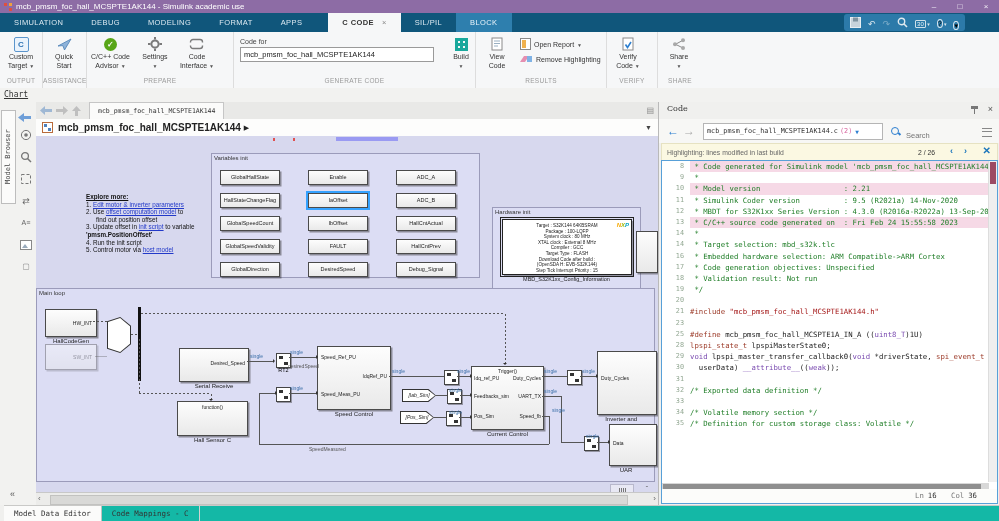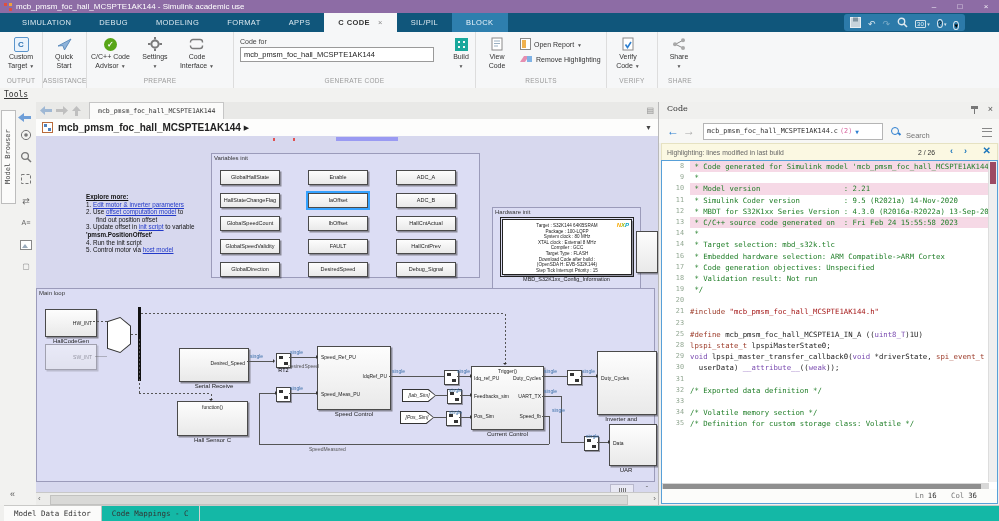--- a/index.html
+++ b/index.html
@@ -5,23 +5,23 @@
   html,body{margin:0;padding:0;background:#444;}
   #app{position:relative;width:999px;height:521px;background:#f0f0ee;font-family:"Liberation Sans",sans-serif;overflow:hidden;-webkit-font-smoothing:antialiased;}
   
   .titlebar{position:absolute;left:0;top:0;width:999px;height:13px;background:#8d6ca5;color:#fff;font-size:8px;line-height:13px;}
   .titlebar .appico{position:absolute;left:4px;top:3px;width:8px;height:8px;}
   .titlebar .ttext{position:absolute;left:16px;top:0;}
   .winctl{position:absolute;top:0;right:0;height:13px;display:flex;}
   .winctl span{width:26px;text-align:center;font-size:8px;line-height:13px;color:#f3eef7;}
   
   .tabstrip{position:absolute;left:0;top:13px;width:999px;height:19px;background:#10567b;}
-  .rtabs{display:flex;height:20px;padding-left:8px;}
+  .rtabs{display:flex;height:20px;}
   .rtab{color:#dce9f1;font-size:7.5px;line-height:19px;padding:0 14px;letter-spacing:.4px;}
-  .rtab.active{background:#f6f7f8;color:#333;font-weight:bold;}
+  .rtab.active{background:#f6f7f8;color:#333;font-weight:bold;margin-left:12px;}
   .rtab.ctx{background:#2e7fae;color:#eaf4fb;}
   .rtab .tabx{margin-left:8px;color:#888;font-weight:normal;}
   .qab{position:absolute;right:34px;top:1px;height:17px;background:#2c7aa9;border-radius:3px;display:flex;align-items:center;padding:0 6px;gap:7px;}
   .qab .qi{color:#d9e6ee;font-size:9px;line-height:17px;}
   .qab .dim{opacity:.45;}
   .qab .badge{font-size:6px;border:1px solid #cfe0ea;color:#e6f0f6;padding:0 1px;border-radius:1px;}
   .qab .circ{width:11px;height:11px;border:1px solid #d9e6ee;border-radius:50%;font-size:7px;line-height:11px;text-align:center;}
   
   .ribbon{position:absolute;left:0;top:32px;width:999px;height:56px;background:#f6f7f8;border-bottom:1px solid #d9d9d9;display:flex;}
   .rgroup{height:56px;border-right:1px solid #dddddd;display:flex;flex-direction:column;}
@@ -354,21 +354,21 @@
             <span class="l1">Share</span>
             <span class="l2"><span class="dd">▼</span></span>
           </div>
         </div>
       <div class="seclabel">SHARE</div>
     </div>
     <div class="ribcollapse">▴</div>
   </div>
 
   <div class="toolsbar">
-    <span>Tools</span>
+    <span>Chart</span>
   </div>
 
   <div class="leftrail">
     <div class="vtab">Model Browser</div>
     <div class="railback">
       <svg width="13" height="9">
           <path d="M6 0 L0 4.5 L6 9 L6 6 L13 6 L13 3 L6 3 Z" fill="#6f9fd8"></path>
         </svg>
     </div>
     <div class="railicons">

